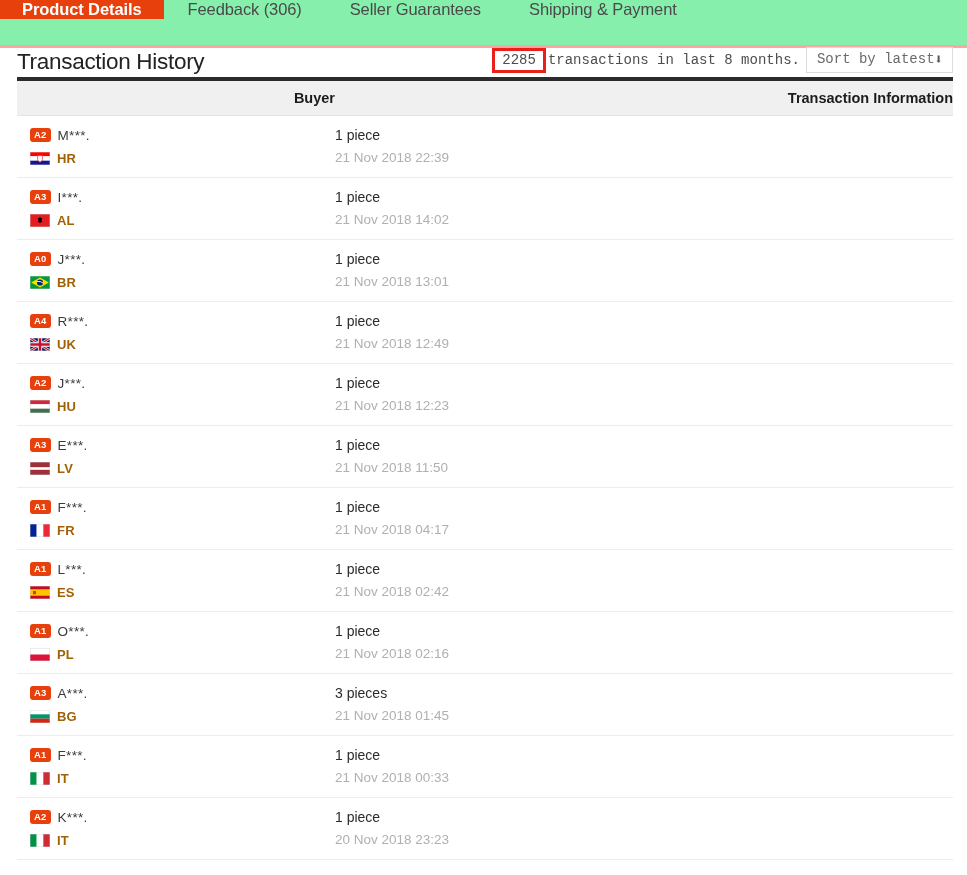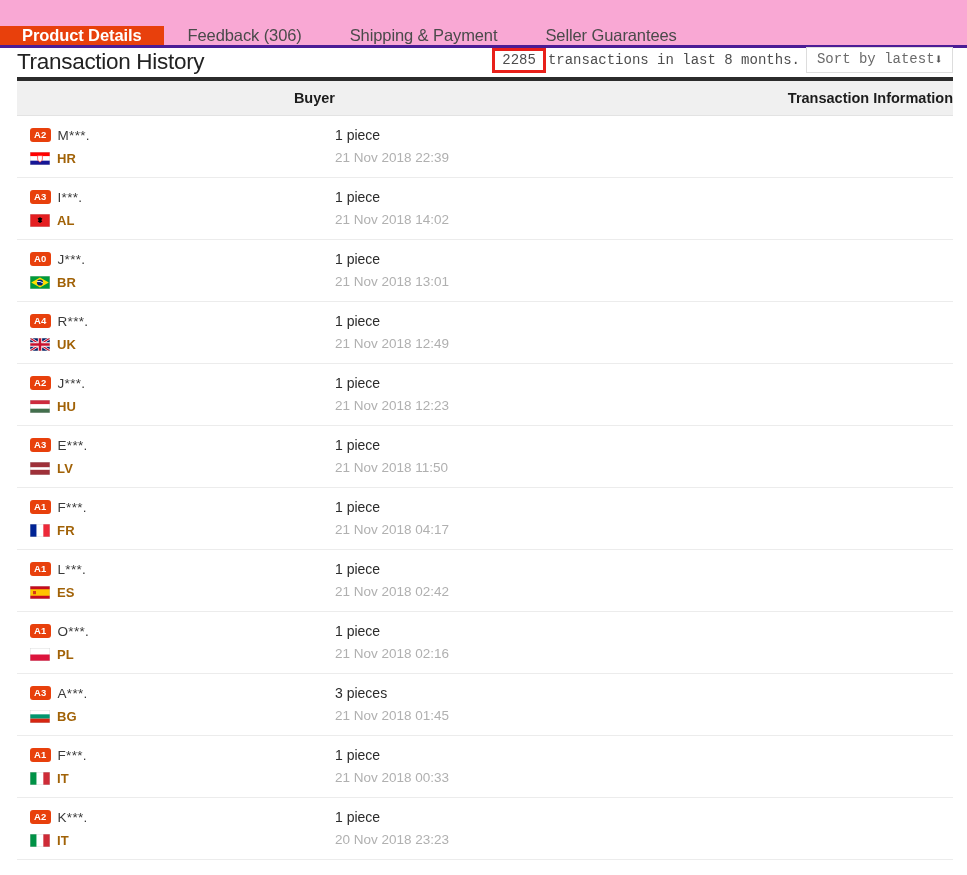--- a/index.html
+++ b/index.html
@@ -12,25 +12,25 @@
     background: #ffffff;
     font-family: "Liberation Sans", sans-serif;
     overflow: hidden;
     position: relative;
   }
 
   
   .tabbar {
     position: relative;
     height: 48px;
-    background: #f9a8d4;
-    border-bottom: 3px solid #4c1d95;
+    background: #86efac;
+    border-bottom: 3px solid #fca5a5;
     box-sizing: border-box;
     display: flex;
-    align-items: flex-end;
+    align-items: flex-start;
     padding-left: 0;
   }
   .tab {
     display: flex;
     align-items: center;
     justify-content: center;
     padding: 0 24px;
     font-size: 16.5px;
     color: #4a4a4a;
     cursor: pointer;
@@ -190,22 +190,22 @@
     line-height: 19px;
     margin-top: 3px;
   }
 </style>
 </head>
 <body>
 
 <div class="tabbar" id="tabbar">
     <div class="tab active">Product Details</div>
     <div class="tab">Feedback (306)</div>
+    <div class="tab">Seller Guarantees</div>
     <div class="tab">Shipping &amp; Payment</div>
-    <div class="tab">Seller Guarantees</div>
   </div>
 
 <div class="titlerow">
   <div class="page-title">Transaction History</div>
   <div class="title-right">
     <span class="count-box">2285</span>
     <span class="count-text">transactions in last 8 months.</span>
     <span class="sortbox">
       <span>Sort by latest</span>
       <span class="arrow-glyph">⬇</span>

